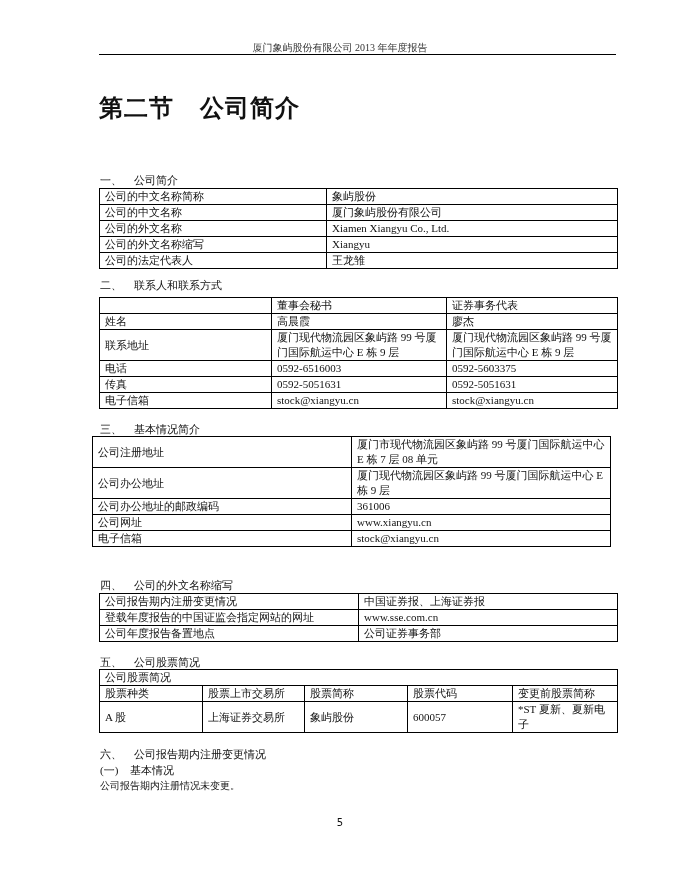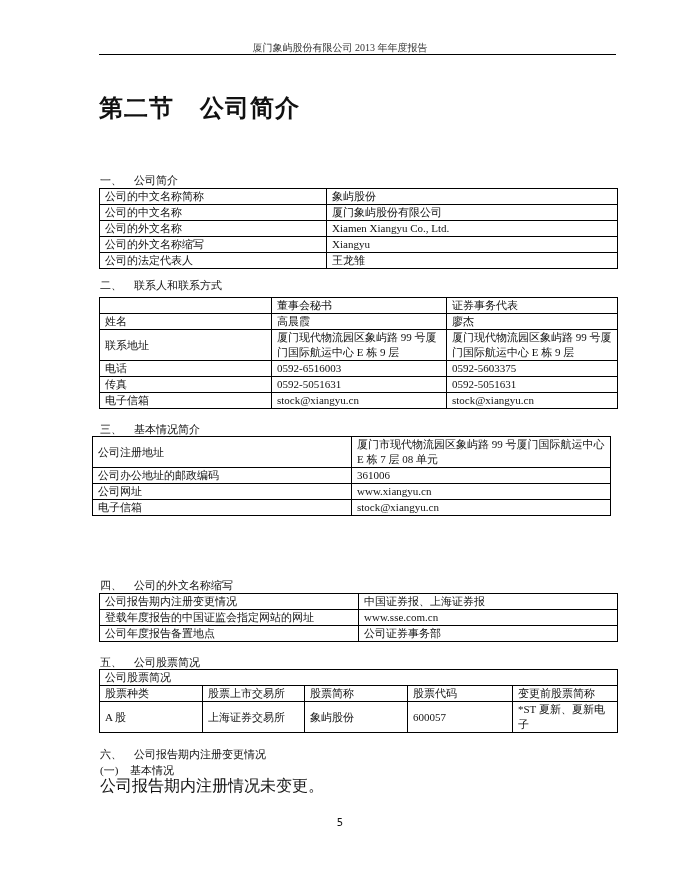--- a/index.html
+++ b/index.html
@@ -10,21 +10,21 @@
   .header-rule { left: 99px; top: 54px; width: 517px; height: 1px; background: #000; }
   .title { left: 99px; top: 92px; font-size: 24px; font-family: "DejaVu Sans", sans-serif; font-weight: bold; letter-spacing: 1px; }
   .title .gap { display: inline-block; width: 26px; }
   .sec { left: 100px; font-size: 11px; line-height: 14px; }
   .sec .num { display: inline-block; width: 34px; }
   table { position: absolute; border-collapse: collapse; table-layout: fixed; }
   td { border: 1px solid #000; padding: 0 5px; font-size: 11px; line-height: 15px; vertical-align: middle; white-space: nowrap; overflow: hidden; }
   td.wrap { white-space: normal; line-height: 15px; }
   td.c { text-align: left; }
   .t1 td { height: 15px; }
-  .para { left: 100px; font-size: 16px; line-height: 16px; }
+  .para { left: 100px; font-size: 10px; line-height: 16px; }
   .page-num { left: 0; width: 680px; top: 817px; text-align: center; font-size: 10px; font-family: "DejaVu Sans", sans-serif; }
 </style>
 </head>
 <body>
 
 <div class="abs header-text">厦门象屿股份有限公司  2013 年年度报告</div>
 <div class="abs header-rule"></div>
 
 <div class="abs title">
   <span>第二节</span><span class="gap"></span><span>公司简介</span>
@@ -110,20 +110,24 @@
 </div>
 <table style="left:92px; top:436px; width:518px;padding-left:16px;">
   <colgroup>
       <col style="width:259px">
       <col style="width:259px">
     </colgroup>
   <tbody>
       <tr style="height:31px">
     <td>公司注册地址</td>
     <td class="wrap">厦门市现代物流园区象屿路 99 号厦门国际航运中心 E 栋 7 层 08 单元</td>
+  </tr>
+  <tr style="height:31px">
+    <td>公司办公地址</td>
+    <td class="wrap">厦门现代物流园区象屿路 99 号厦门国际航运中心 E 栋 9 层</td>
   </tr>
   <tr style="height:15px">
     <td>公司办公地址的邮政编码</td>
     <td>361006</td>
   </tr>
   <tr style="height:15px">
     <td>公司网址</td>
     <td>www.xiangyu.cn</td>
   </tr>
   <tr style="height:15px">

